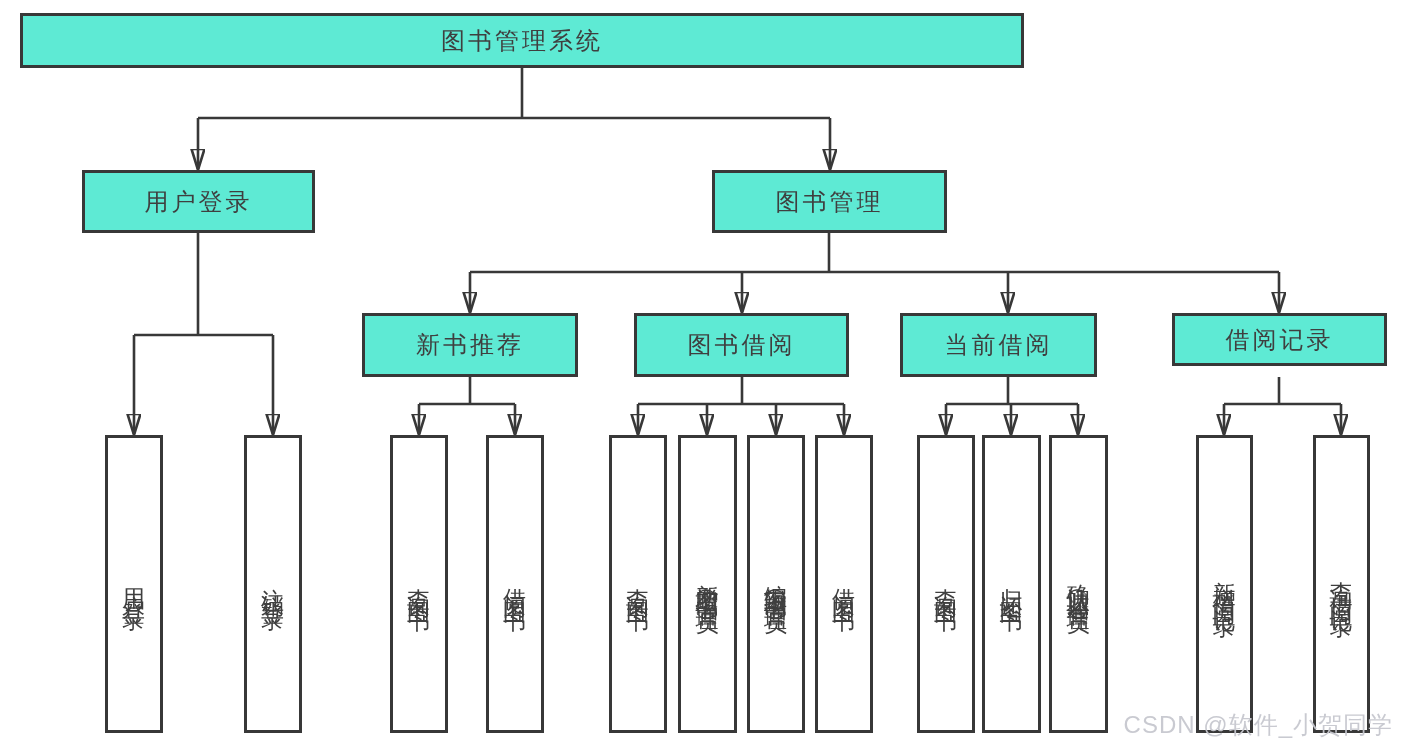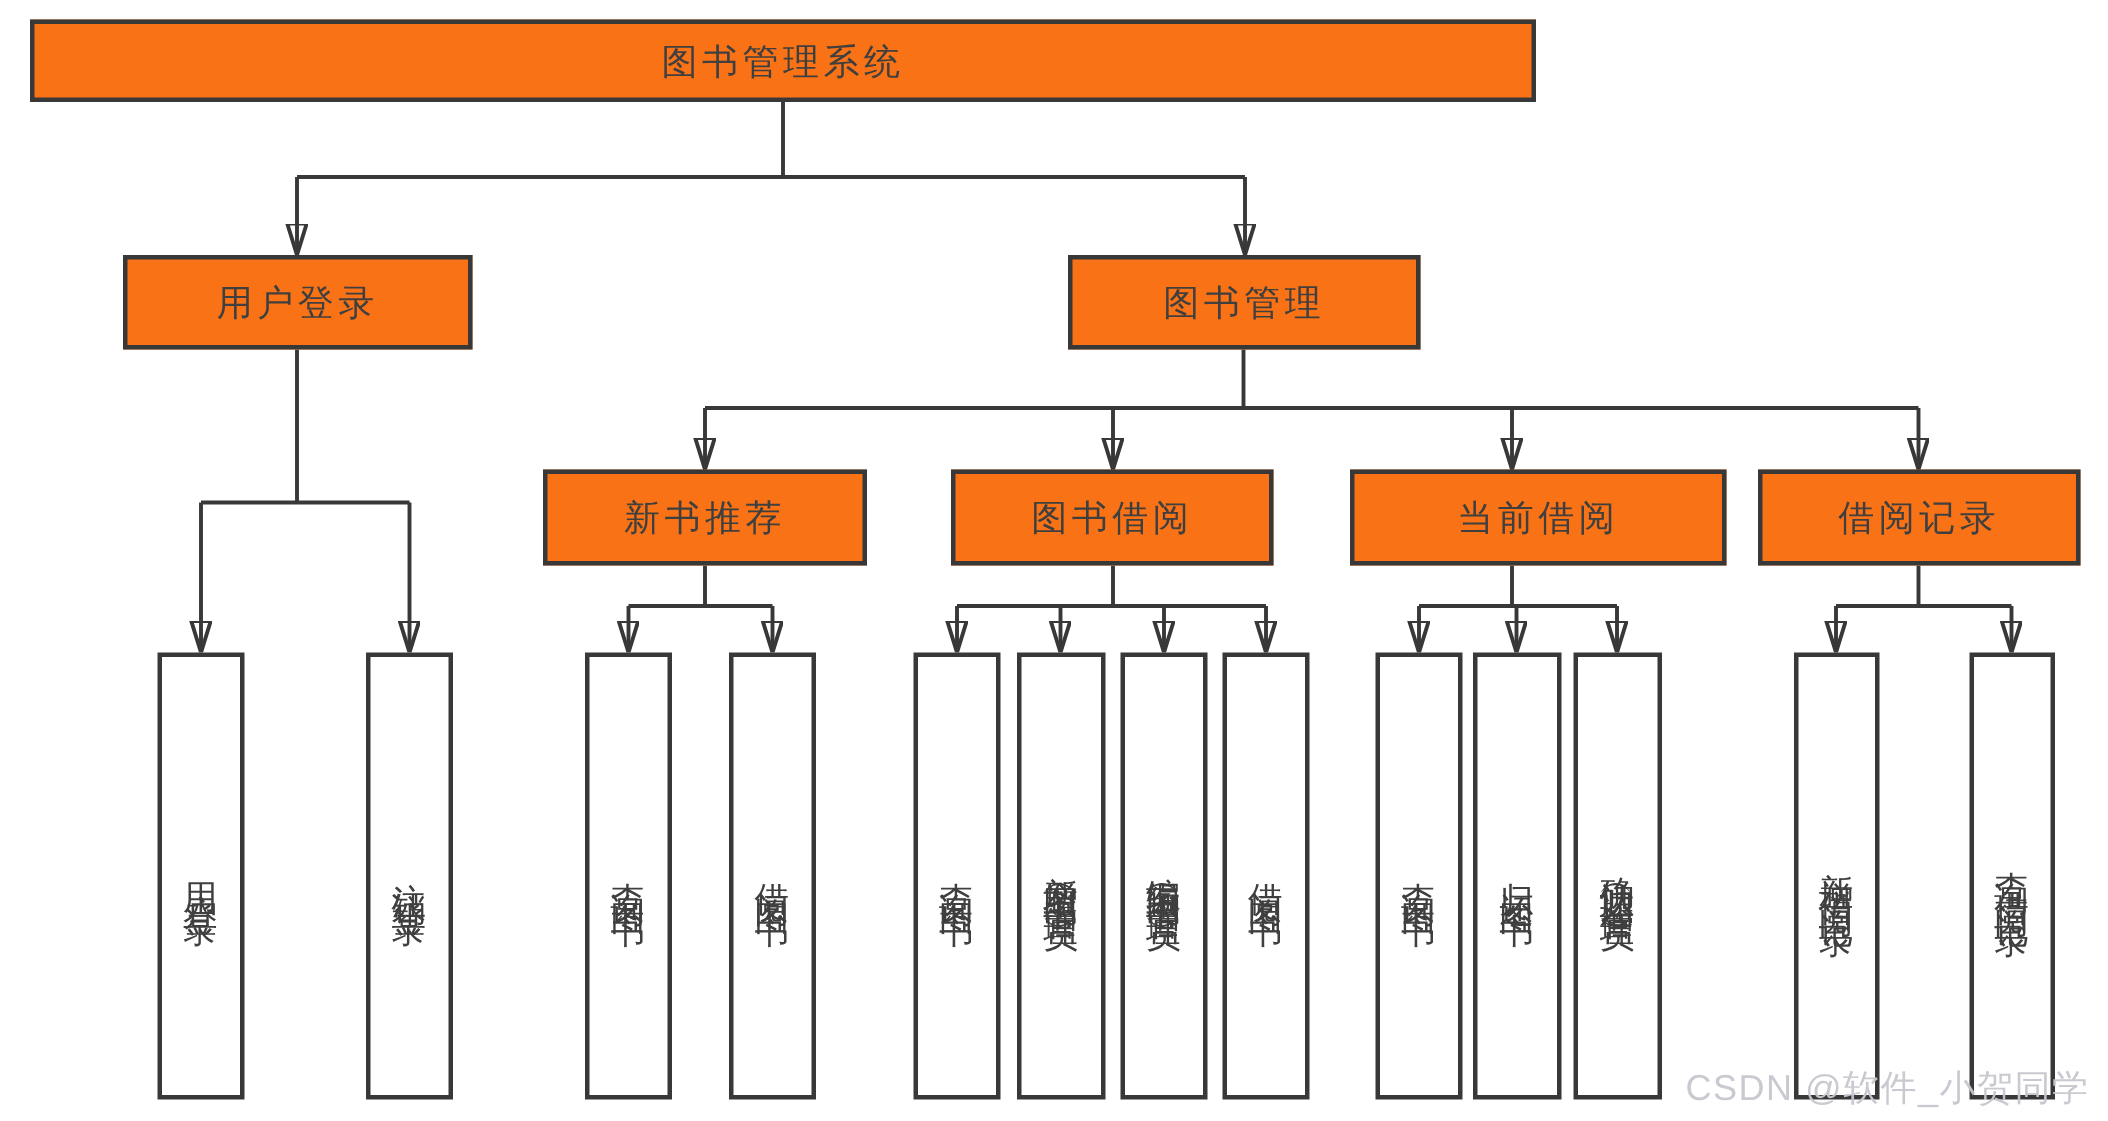--- a/index.html
+++ b/index.html
@@ -21,21 +21,21 @@
     pointer-events: none;
   }
   svg.connectors path, svg.connectors line {
     stroke: #383838;
     stroke-width: 2.6;
     fill: none;
   }
 
   .node {
     position: absolute;
-    background: #f97316;
+    background: #5eead4;
     border: 3px solid #383838;
     display: flex;
     align-items: center;
     justify-content: center;
     font-size: 24px;
     letter-spacing: 3px;
     color: #3f3f3f;
     white-space: nowrap;
   }
 
@@ -142,23 +142,23 @@
   <div class="node" style="left:20px; top:13px; width:1004px; height:55px;">图书管理系统</div>
 
   <div class="node" style="left:82px; top:170px; width:233px; height:63px;">用户登录</div>
 
   <div class="node" style="left:712px; top:170px; width:235px; height:63px;">图书管理</div>
 
   <div class="node" style="left:362px; top:313px; width:216px; height:64px;">新书推荐</div>
 
   <div class="node" style="left:634px; top:313px; width:215px; height:64px;text-align:center;">图书借阅</div>
 
-  <div class="node" style="left:900px; top:313px; width:251px; height:64px;">当前借阅</div>
-
-  <div class="node" style="left:1172px; top:313px; width:215px; height:64px;">借阅记录</div>
+  <div class="node" style="left:900px; top:313px; width:197px; height:64px;">当前借阅</div>
+
+  <div class="node" style="left:1172px; top:313px; width:215px; height:53px;">借阅记录</div>
 
   <div class="vnode" style="left:105px; top:435px; width:58px; height:298px;">
     <span class="vtext">用户登录</span>
   </div>
   <div class="vnode" style="left:244px; top:435px; width:58px; height:298px;">
     <span class="vtext">注销登录</span>
   </div>
 
   <div class="vnode" style="left:390px; top:435px; width:58px; height:298px;">
     <span class="vtext">查询图书</span>

